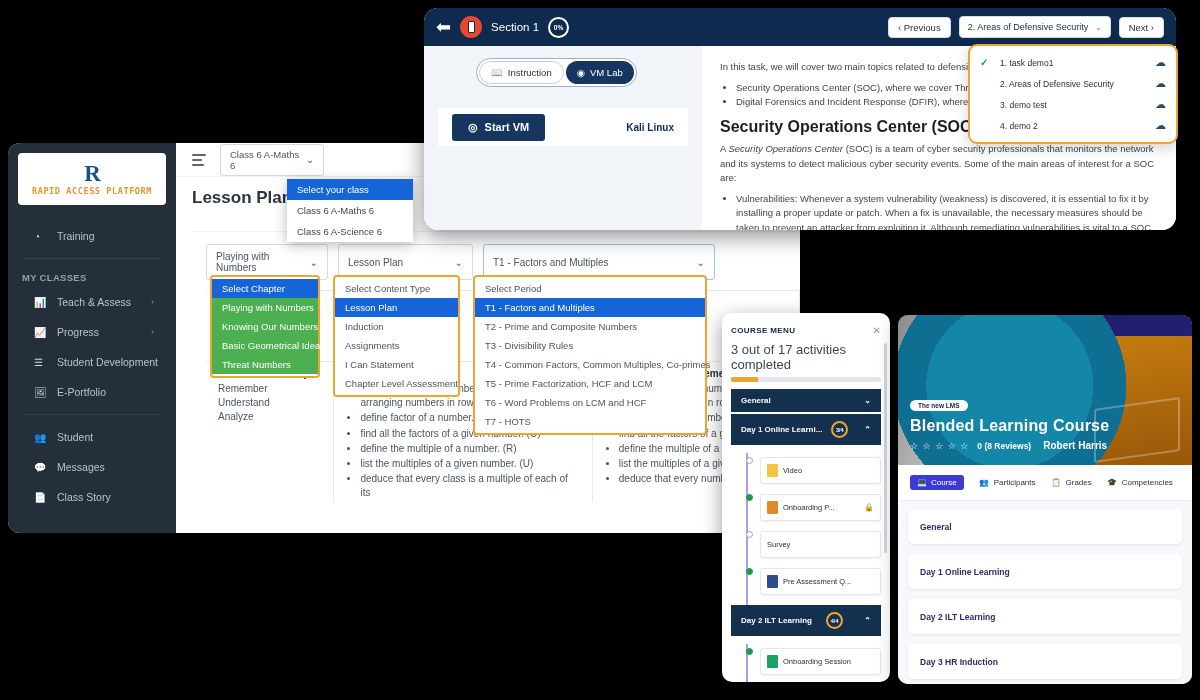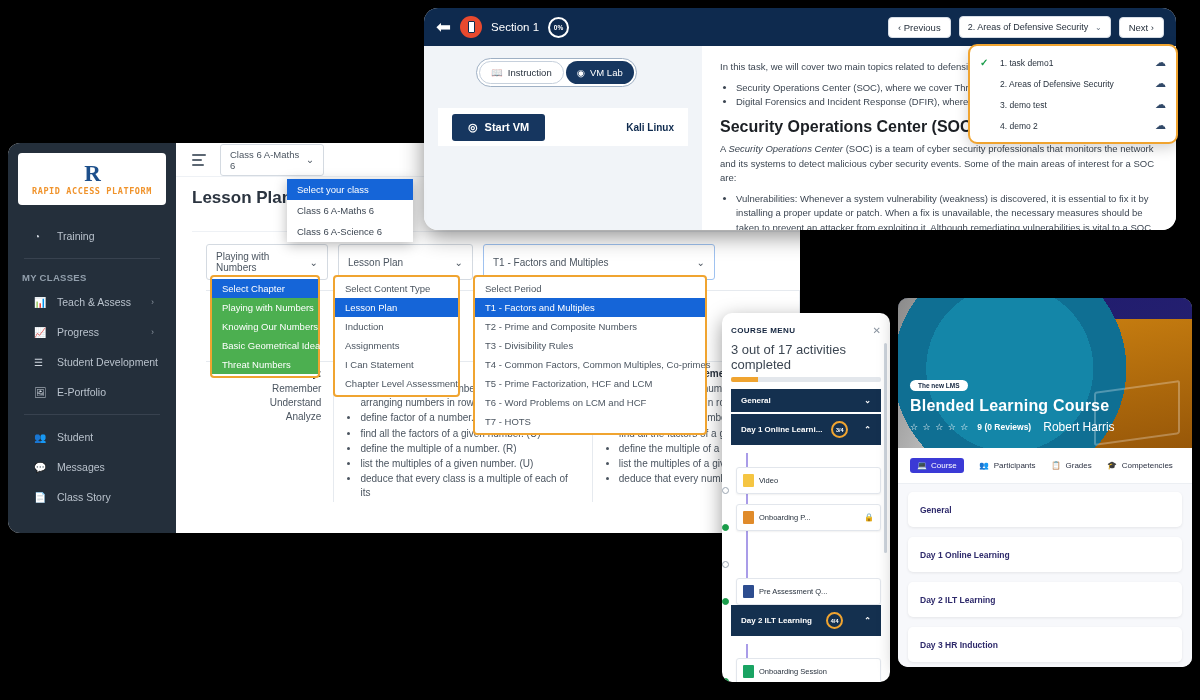--- a/index.html
+++ b/index.html
@@ -173,21 +173,21 @@
   .dd-chapter { left:210px; top:275px; width:110px; }
   .dd-content { left:333px; top:275px; width:127px; }
   .dd-period  { left:473px; top:275px; width:234px; }
 
   .tbl { position:absolute; left:14px; top:58px; right:0; bottom:0; }
   .tbl-top { height:72px; border-top:1px solid #e6eaef; border-bottom:1px solid #e6eaef;
     display:flex; }
   .tbl-top .c { border-right:1px solid #e6eaef; }
   .tbl-body { display:flex; padding-top:6px; }
   .tcol { padding:0 12px; }
-  .tcol.c1 { width:130px; border-right:1px solid #e6eaef;text-align:right; }
+  .tcol.c1 { width:130px; border-right:1px solid #e6eaef; }
   .tcol.c2 { width:262px; border-right:1px solid #e6eaef; }
   .tcol.c3 { width:210px; }
   .th { font-size:10px; font-weight:bold; color:#2b3440; margin-bottom:3px; }
   .tli { font-size:10px; color:#4b5560; line-height:1.38; }
   .tul { margin-left:14px; }
   .tul li { font-size:10px; color:#4b5560; line-height:1.42; margin-bottom:1px; }
 
   
   .panel-cm {
     position:absolute; left:722px; top:313px; width:168px; height:369px;
@@ -205,38 +205,38 @@
     display:flex; align-items:center; font-size:8px; font-weight:bold;
   }
   .cm-sec .chev { margin-left:auto; font-size:8px; }
   .cm-ring {
     width:17px; height:17px; border-radius:50%; border:2px solid #f0a430;
     display:flex; align-items:center; justify-content:center;
     font-size:5.5px; color:#fff; margin-left:auto; margin-right:7px;
   }
   .cm-list { position:relative; padding:10px 0 0 0; }
   .cm-line { position:absolute; left:24px; top:6px; bottom:0; width:2px; background:#a99ce8; }
-  .cm-item { position:relative; display:flex; align-items:flex-end; height:37px; padding-left:0; }
+  .cm-item { position:relative; display:flex; align-items:flex-start; height:37px; padding-left:24px; }
   .cm-dot { width:7px; height:7px; border-radius:50%; border:1.5px solid #9aa4b0;
     background:#fff; flex:none; margin-right:7px; z-index:2; }
   .cm-dot.done { background:#1a9c4a; border-color:#1a9c4a; }
   .cm-chip {
     flex:1; margin-right:9px; background:#fff; border:1px solid #e2e6ec; border-radius:3px;
     height:27px; display:flex; align-items:center; gap:5px; padding:0 6px;
     font-size:7.5px; color:#27313d;
     box-shadow:0 1px 2px rgba(0,0,0,.06);
   }
   .cm-ico { width:11px; height:13px; border-radius:1px; flex:none; }
   .cm-lock { margin-left:auto; font-size:8px; color:#14304f; }
   .cm-scroll { position:absolute; right:3px; top:30px; width:3px; height:210px;
     background:#cfd6de; border-radius:2px; }
 
   
   .panel-bl {
-    position:absolute; left:898px; top:298px; width:294px; height:369px;
+    position:absolute; left:898px; top:315px; width:294px; height:369px;
     background:#fff; border-radius:10px; overflow:hidden;
     box-shadow:0 6px 20px rgba(0,0,0,.4);
   }
   .bl-hero { position:relative; height:150px; overflow:hidden; background:#0b1b3d; }
   .bl-hero .g1 { position:absolute; left:-10%; top:-46%; width:120%; height:150%;
     background: radial-gradient(circle at 40% 62%, #1486a8 0 33%, #0f6f93 33% 46%, transparent 46%); }
   .bl-hero .g2 { position:absolute; right:-30%; top:-20%; width:90%; height:140%;
     border-radius:50%; background: linear-gradient(150deg,#1f1b6e,#2a2470); }
   .bl-hero .g3 { position:absolute; right:-6%; top:14%; width:62%; height:105%;
     border-radius:50% 0 0 50%; background: linear-gradient(170deg,#c97f10,#8d4f07); }
@@ -244,21 +244,21 @@
     background: linear-gradient(110deg,#8a8a8a,#c9c9c9 70%, rgba(200,200,200,0)); }
   .bl-cap { position:absolute; right:12px; bottom:8px; width:86px; height:54px;
     border:2px solid rgba(255,255,255,.28); transform:skewY(-8deg); border-radius:3px; }
   .bl-info { position:absolute; left:12px; bottom:14px; z-index:3; }
   .bl-badge { display:inline-block; background:#fff; color:#14253f; font-size:6.5px;
     font-weight:bold; border-radius:9px; padding:2px 8px; margin-bottom:6px; }
   .bl-h1 { color:#fff; font-size:16px; font-weight:bold; letter-spacing:.2px; }
   .bl-meta { display:flex; align-items:center; gap:8px; margin-top:5px; }
   .bl-stars { color:#fff; font-size:9px; letter-spacing:1px; }
   .bl-rev { color:#fff; font-size:8.5px; font-weight:bold; }
-  .bl-auth { color:#fff; font-size:12px; font-weight:normal; margin-left:4px; }
+  .bl-auth { color:#fff; font-size:10px; font-weight:bold; margin-left:4px; }
   .bl-tabs { display:flex; align-items:center; gap:16px; padding:10px 12px;
     border-bottom:1px solid #eceff3; background:#fff; }
   .bl-tab { display:flex; align-items:center; gap:4px; font-size:8px; color:#2b3142; }
   .bl-tab.active { background:#3b3ad6; color:#fff; padding:3px 7px; border-radius:3px; }
   .bl-tab .ti { font-size:8px; }
   .bl-body { padding:8px 10px; background:#f7f8fb; height:190px; }
   .bl-row { background:#fff; border-radius:5px; height:35px; margin-bottom:10px;
     display:flex; align-items:center; padding:0 12px;
     font-size:8.5px; font-weight:bold; color:#2e2a6b;
     box-shadow:0 1px 3px rgba(0,0,0,.08); }
@@ -529,20 +529,23 @@
       <div class="cm-item">
         <span class="cm-dot done"></span>
         <span class="cm-chip">
           <span class="cm-ico" style="background:#e08b2a"></span>
           <span>Onboarding P...</span>
           <span class="cm-lock">🔒</span>
         </span>
       </div>
       <div class="cm-item">
         <span class="cm-dot"></span>
+        <span class="cm-chip">
+          <span>Survey</span>
+        </span>
       </div>
       <div class="cm-item">
         <span class="cm-dot done"></span>
         <span class="cm-chip">
           <span class="cm-ico" style="background:#2d4d8f"></span>
           <span>Pre Assessment Q...</span>
         </span>
       </div>
     </div>
 
@@ -574,21 +577,21 @@
       <span class="gray"></span>
       <span class="g2"></span>
       <span class="g3"></span>
       <span class="g1"></span>
       <span class="bl-cap"></span>
       <div class="bl-info">
         <span class="bl-badge">The new LMS</span>
         <div class="bl-h1">Blended Learning Course</div>
         <div class="bl-meta">
           <span class="bl-stars">☆ ☆ ☆ ☆ ☆</span>
-          <span class="bl-rev">9 (0 Reviews)</span>
+          <span class="bl-rev">0 (8 Reviews)</span>
           <span class="bl-auth">Robert Harris</span>
         </div>
       </div>
     </div>
     <div class="bl-tabs">
       <span class="bl-tab active">
         <span class="ti">💻</span>
         <span>Course</span>
       </span>
       <span class="bl-tab">

